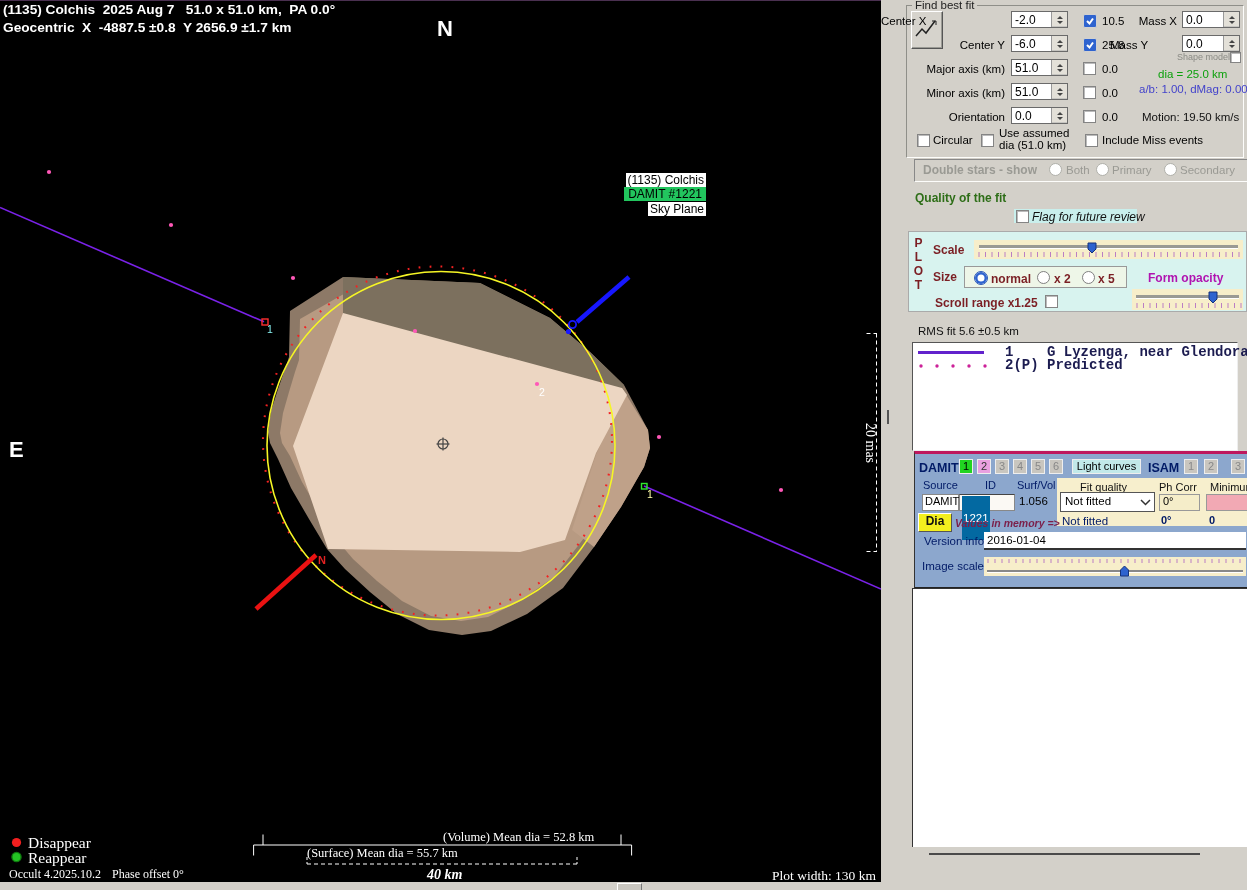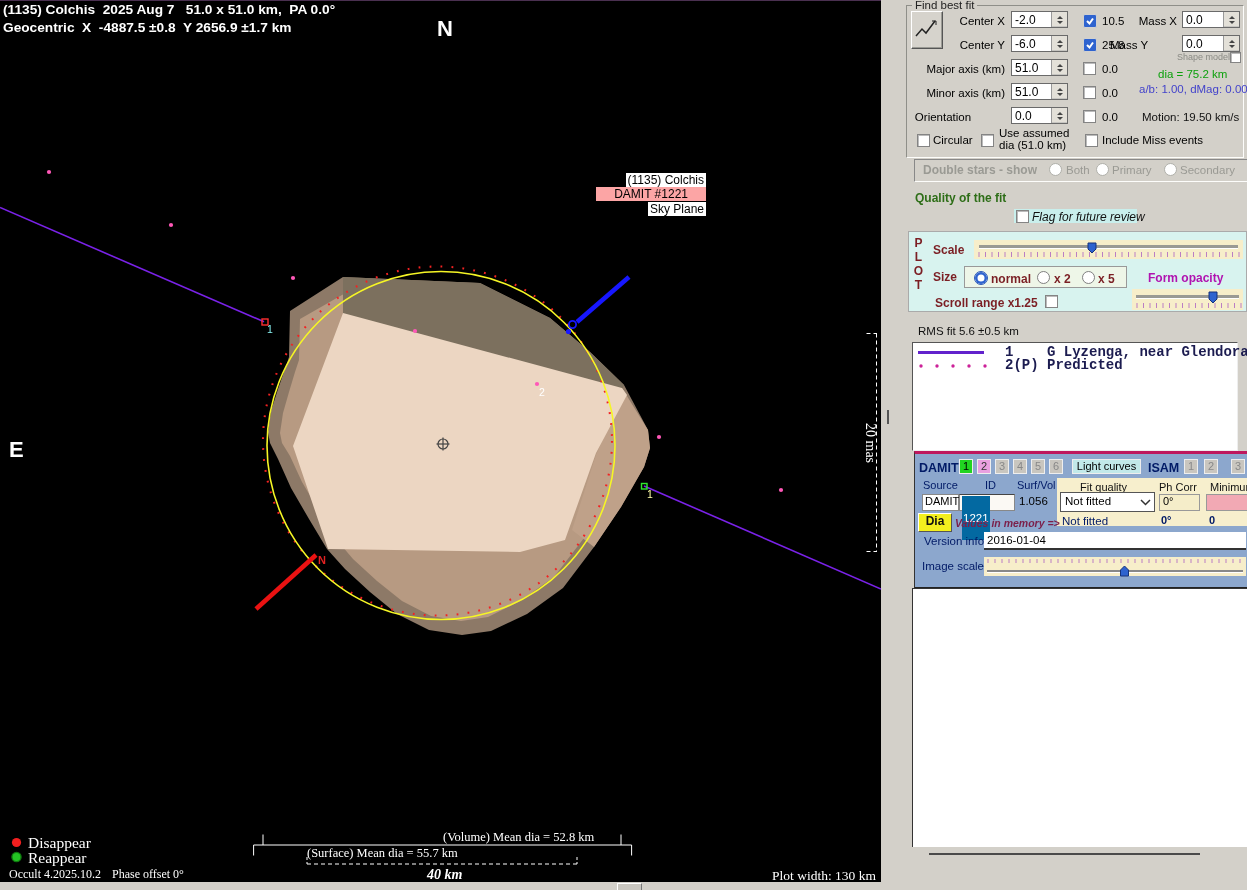--- a/index.html
+++ b/index.html
@@ -97,38 +97,38 @@
 <text x="28" y="862.5">Reappear</text>
 </g>
 
 <g fill="#ffffff" font-size="13.7" font-weight="bold">
 <text x="3" y="14">(1135) Colchis&nbsp; 2025 Aug 7&nbsp;&nbsp; 51.0 x 51.0 km,&nbsp; PA 0.0°</text>
 <text x="3" y="32">Geocentric&nbsp; X&nbsp; -4887.5 ±0.8&nbsp; Y 2656.9 ±1.7 km</text>
 <text x="437" y="36" font-size="22">N</text>
 <text x="9" y="457" font-size="22">E</text>
 </g>
 </svg>
-<div class="t" style="right:175px;top:173px;text-align:right;font-size:12px;line-height:14.3px;color:#000"><span style="background:#fff;padding:0 2px">(1135) Colchis</span><br><span style="background:#fca5a5;padding:0 18px">DAMIT #1221</span><br><span style="background:#fff;padding:0 2px">Sky Plane</span></div>
+<div class="t" style="right:175px;top:173px;text-align:right;font-size:12px;line-height:14.3px;color:#000"><span style="background:#fff;padding:0 2px">(1135) Colchis</span><br><span style="background:#22c55e;padding:0 4px">DAMIT #1221</span><br><span style="background:#fff;padding:0 2px">Sky Plane</span></div>
 </div>
 <div class="ab" style="left:881px;top:0;width:366px;height:890px;background:#d3d0c9">
 
 <div class="ab" style="left:25px;top:5px;width:336px;height:151px;border:1px solid #9a9a94;border-color:#8f8f89 #fdfdfb #fdfdfb #8f8f89"></div>
 <div class="t" style="left:31px;top:-1px;background:#d3d0c9;padding:0 3px;font-size:11.5px;color:#222">Find best fit</div>
 <div class="ab" style="left:30px;top:11px;width:30px;height:36px;background:#d6d3cc;border:1px solid;border-color:#fff #555 #555 #fff;box-shadow:inset -1px -1px 0 #9a9a94">
 <svg width="28" height="34">
         <path d="M4 24 L10 17 L14 21 L23 9" stroke="#222" stroke-width="1.5" fill="none"></path>
         <path d="M20 9 h4 v4" stroke="#222" stroke-width="1" fill="none"></path>
       </svg>
 </div>
 
-<div class="t" style="left:0;top:15px;width:124px;text-align:right;font-size:11.5px">Center X</div>
+<div class="t" style="left:0;top:15px;width:124px;text-align:left;font-size:11.5px">Center X</div>
 <div class="t" style="left:0;top:39px;width:124px;text-align:right;font-size:11.5px">Center Y</div>
 <div class="t" style="left:0;top:63px;width:124px;text-align:right;font-size:11.5px">Major axis (km)</div>
 <div class="t" style="left:0;top:87px;width:124px;text-align:right;font-size:11.5px">Minor axis (km)</div>
-<div class="t" style="left:0;top:111px;width:124px;text-align:center;font-size:11.5px">Orientation</div>
+<div class="t" style="left:0;top:111px;width:124px;text-align:right;font-size:11.5px">Orientation</div>
 <div class="spin" style="left:130px;top:11px;width:55px;height:15px">
       <span class="v">-2.0</span>
       <span class="btns"></span>
     </div>
 <div class="spin" style="left:130px;top:35px;width:55px;height:15px">
       <span class="v">-6.0</span>
       <span class="btns"></span>
     </div>
 <div class="spin" style="left:130px;top:59px;width:55px;height:15px">
       <span class="v">51.0</span>
@@ -165,21 +165,21 @@
 <div class="spin" style="left:301px;top:11px;width:56px;height:15px">
       <span class="v">0.0</span>
       <span class="btns"></span>
     </div>
 <div class="spin" style="left:301px;top:35px;width:56px;height:15px">
       <span class="v">0.0</span>
       <span class="btns"></span>
     </div>
 <div class="t" style="left:296px;top:52px;font-size:9px;color:#8a8a84">Shape model</div>
 <div class="cb" style="left:349px;top:52px;width:9px;height:9px"></div>
-<div class="t" style="left:277px;top:68px;font-size:11.5px;color:#0ca00c">dia = 75.2 km</div>
+<div class="t" style="left:277px;top:68px;font-size:11.5px;color:#0ca00c">dia = 25.0 km</div>
 <div class="t" style="left:258px;top:83px;font-size:11.5px;color:#4343cb">a/b: 1.00, dMag: 0.00</div>
 <div class="t" style="left:261px;top:111px;font-size:11.5px;color:#111">Motion: 19.50 km/s</div>
 <div class="cb" style="left:36px;top:134px"></div>
 <div class="t" style="left:52px;top:134px;font-size:11.5px">Circular</div>
 <div class="cb" style="left:100px;top:134px"></div>
 <div class="t" style="left:118px;top:128px;font-size:11.5px;line-height:11.5px">Use assumed<br>dia (51.0 km)</div>
 <div class="cb" style="left:204px;top:134px"></div>
 <div class="t" style="left:221px;top:134px;font-size:11.5px">Include Miss events</div>
 
 <div class="ab" style="left:33px;top:159px;width:333px;height:21px;border:1px solid;border-color:#888 #fdfdfb #fdfdfb #888"></div>

